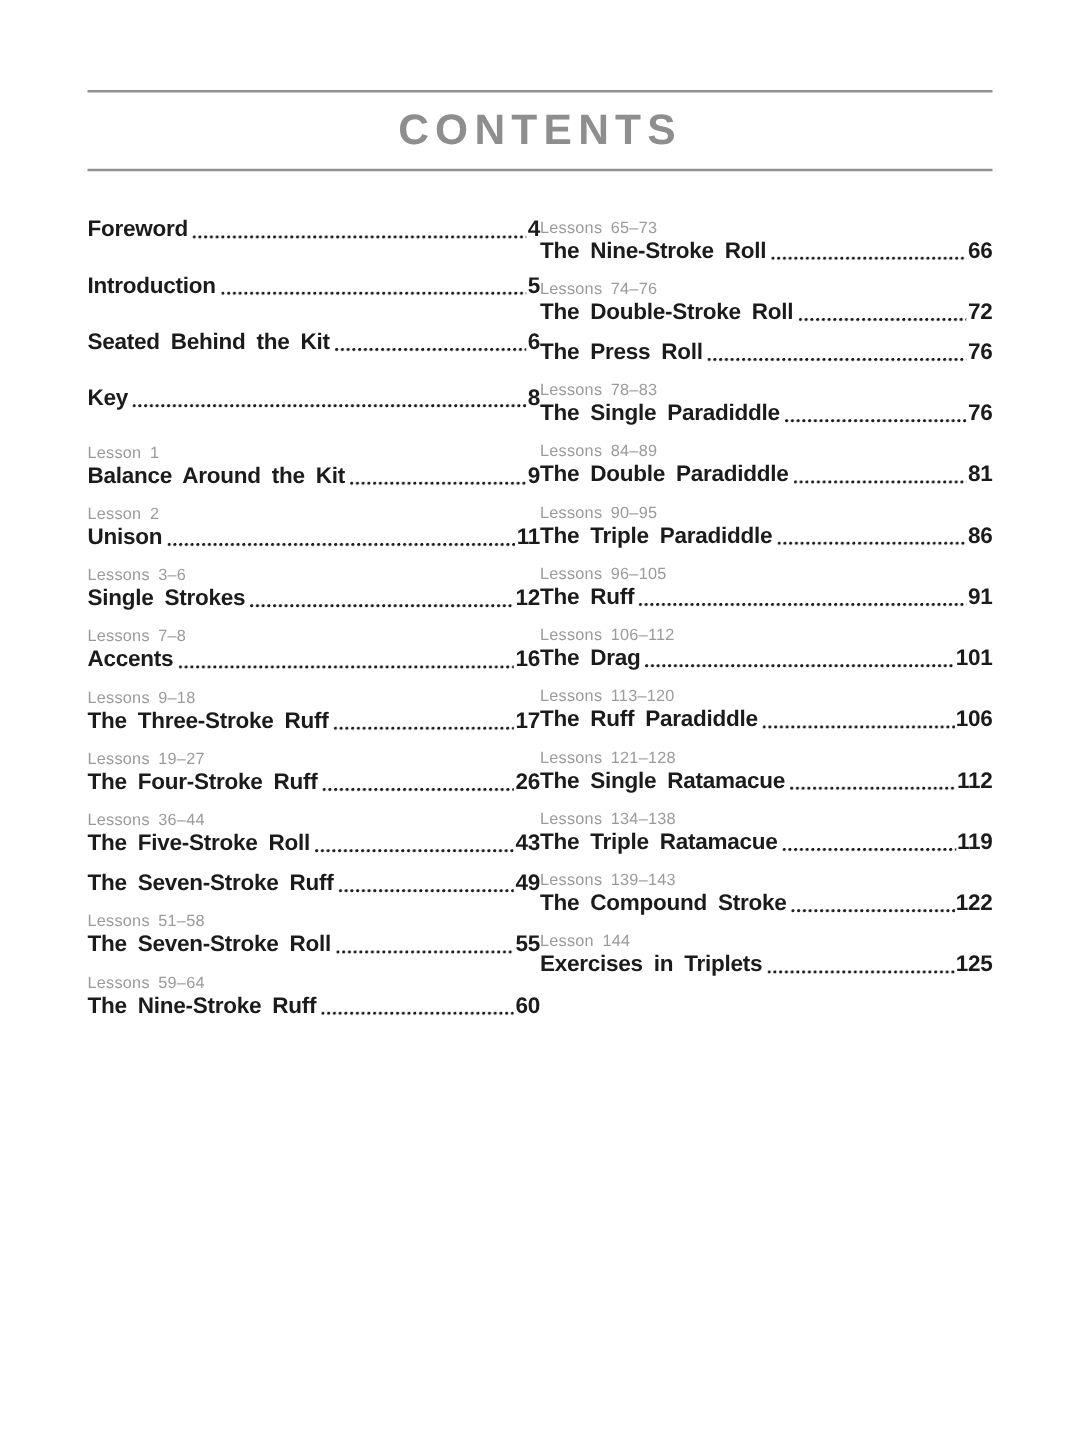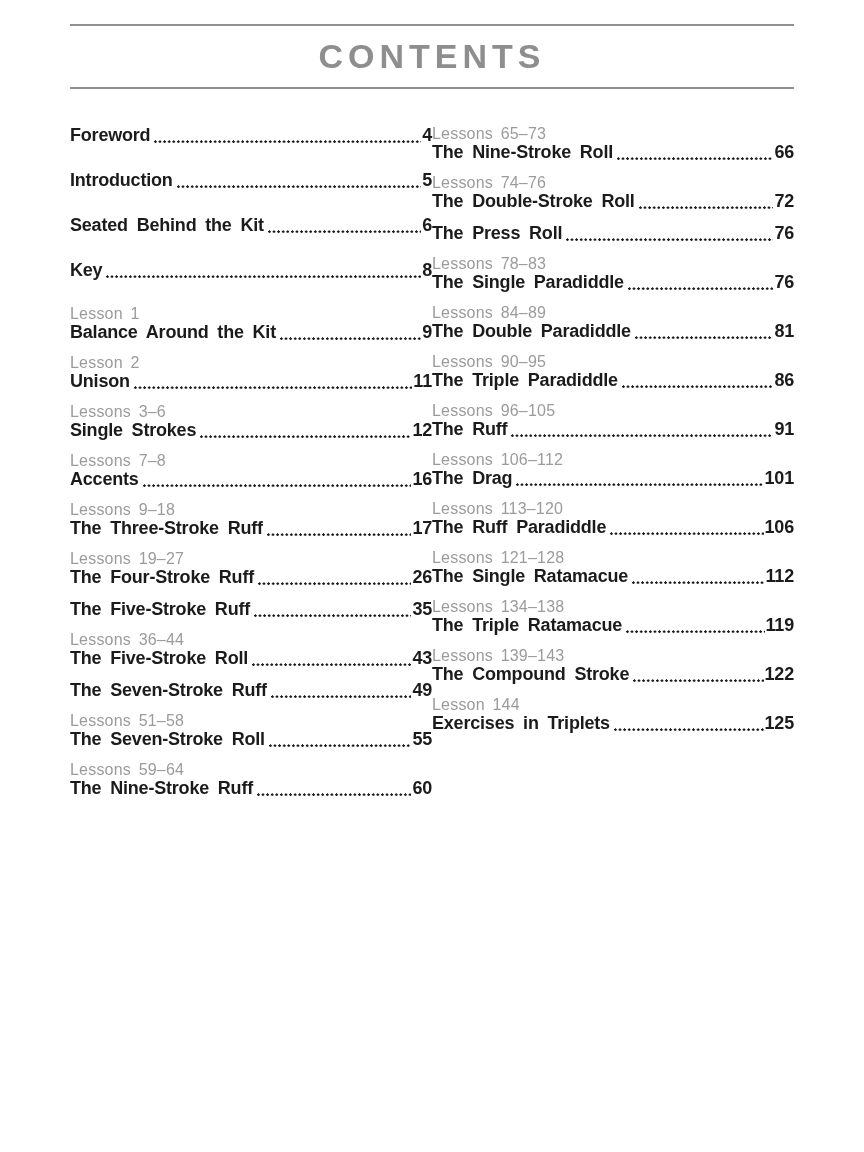--- a/index.html
+++ b/index.html
@@ -17,20 +17,21 @@
   }
   .page {
     width: 864px;
     height: 1152px;
     background: var(--paper);
     position: relative;
     overflow: hidden;
   }
   .inner {
     padding: 24px 70px 0 70px;
+    margin-top: 48px;
   }
   .header {
     border-top: 2px solid var(--rule-color);
     border-bottom: 2px solid var(--rule-color);
     height: 65px;
     display: flex;
     align-items: center;
     justify-content: center;
   }
   .header h1 {
@@ -44,21 +45,21 @@
     display: flex;
     margin-top: 37px;
   }
   .col { flex: 1; min-width: 0; }
 
   .entry { }
   .entry.front { margin-bottom: 26px; }
   .entry.lesson { margin-bottom: 13px; }
 
   .lesson-label {
-    font-size: 16px;
+    font-size: 13px;
     line-height: 15px;
     color: var(--label-color);
     letter-spacing: 0.2px;
     word-spacing: 3px;
     margin-bottom: 2px;
   }
   .entry-line {
     display: flex;
     align-items: flex-end;
     font-size: 18px;
@@ -165,25 +166,20 @@
           </div>
           <div class="entry lesson">
             <div class="lesson-label">Lessons 19–27</div>
             <div class="entry-line">
               <span class="entry-title">The Four-Stroke Ruff</span>
               <span class="leader"></span>
               <span class="page-num">26</span>
             </div>
           </div>
           <div class="entry lesson">
-            <div class="entry-line">
-              <span class="entry-title">The Five-Stroke Ruff</span>
-              <span class="leader"></span>
-              <span class="page-num">35</span>
-            </div>
           </div>
           <div class="entry lesson">
             <div class="lesson-label">Lessons 36–44</div>
             <div class="entry-line">
               <span class="entry-title">The Five-Stroke Roll</span>
               <span class="leader"></span>
               <span class="page-num">43</span>
             </div>
           </div>
           <div class="entry lesson">

